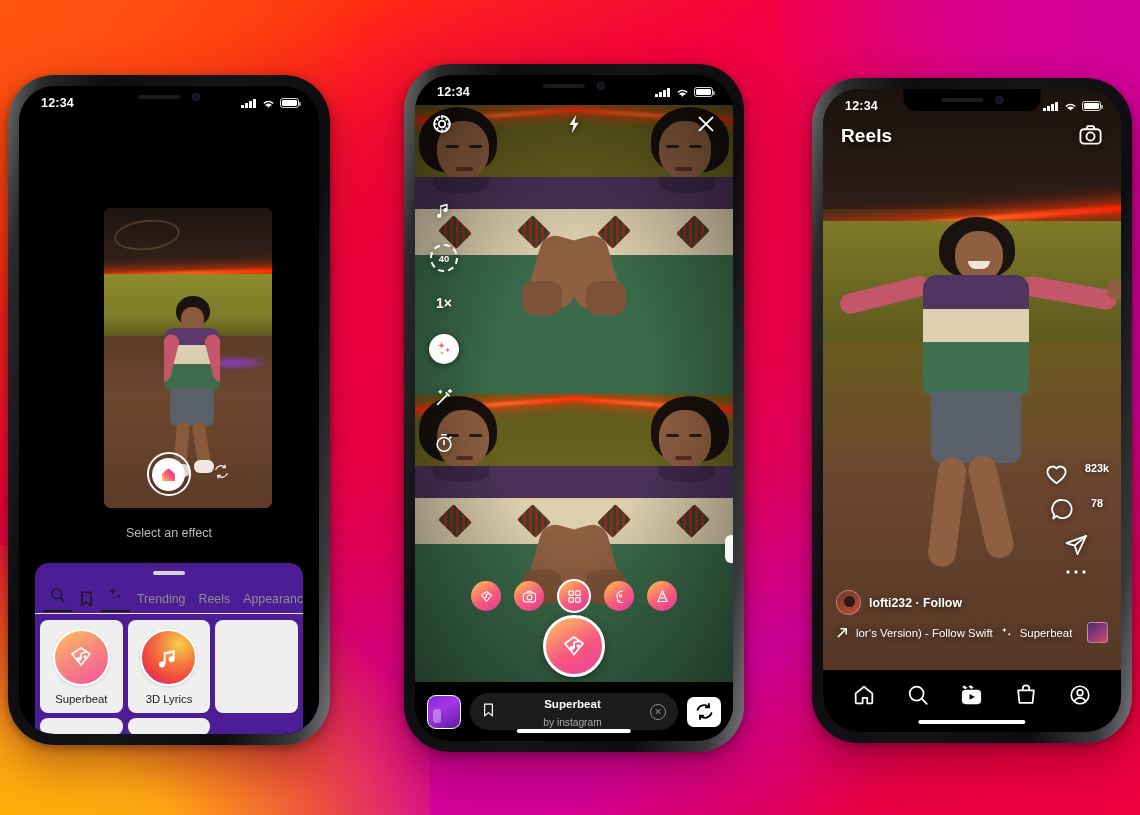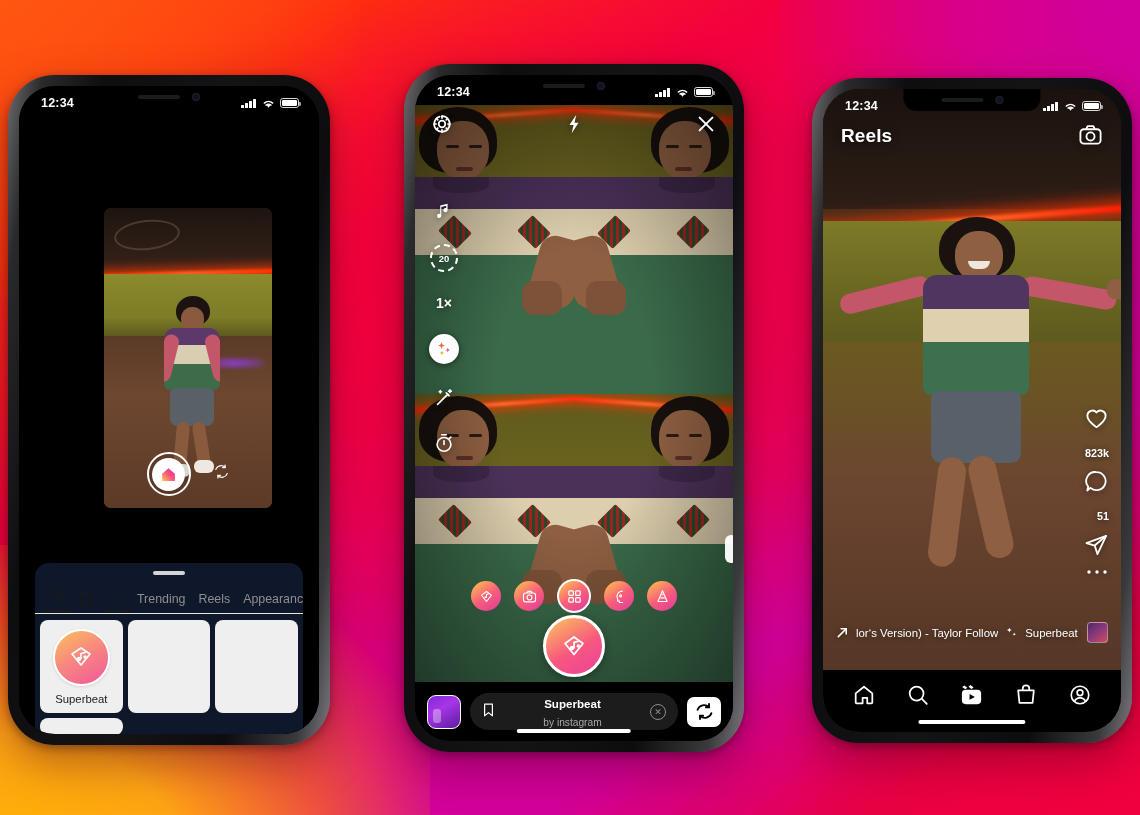--- a/index.html
+++ b/index.html
@@ -114,21 +114,21 @@
 
   .p1-capture { position:absolute; bottom:12px; left:0; right:0; display:flex; align-items:center; justify-content:center; gap:22px; }
   .cap-btn { width:44px; height:44px; border-radius:50%; border:2.6px solid #fff; display:flex; align-items:center; justify-content:center; background: rgba(0,0,0,0.08); }
   .cap-inner { width:33px; height:33px; border-radius:50%; background:#fff; display:flex; align-items:center; justify-content:center; }
   .flip-ic { color:#fff; font-size:17px; opacity:0.95; }
 
   .p1-hint { position:absolute; left:0; right:0; top:440px; text-align:center; color:#b9b9b9; font-size:12.5px; }
 
   .sheet {
     position:absolute; left:16px; right:16px; bottom:0; top:477px;
-    background:#0f172a; border-radius:14px 14px 0 0; overflow:hidden;
+    background:#4c1d95; border-radius:14px 14px 0 0; overflow:hidden;
   }
   .sheet-grab { width:32px; height:4px; background:#d4d4d4; border-radius:3px; margin:8px auto 0; }
   .sheet-tabs { display:flex; align-items:center; gap:13px; padding:11px 12px 0 14px; }
   .tab-ic { color:#1a1a1a; display:flex; align-items:center; justify-content:center; }
   .tab-txt { font-size:12.4px; color:#8e8e8e; white-space:nowrap; }
   .tab-active-wrap { position:relative; padding-bottom:9px; }
   .tab-active-wrap:after { content:""; position:absolute; left:-6px; right:-6px; bottom:0; height:2.4px; background:#1a1a1a; border-radius:2px; }
   .sheet-sep { height:1px; background:#e8e8e8; margin-top:1px; }
   .grid { display:grid; grid-template-columns: repeat(3, 1fr); gap:5px; padding:6px 5px; }
   .tile { background:#efefef; border-radius:8px; padding:9px 4px 8px; display:flex; flex-direction:column; align-items:center; gap:7px; }
@@ -212,21 +212,21 @@
   .p3-armL { position:absolute; left:-36px; top:68px; width:92px; height:20px; border-radius:12px; background:#c4566a; transform: rotate(-14deg); }
   .p3-armR { position:absolute; right:-42px; top:66px; width:96px; height:20px; border-radius:12px; background:#c4566a; transform: rotate(10deg); }
   .p3-handR { position:absolute; right:-54px; top:62px; width:22px; height:20px; border-radius:8px; background:#8e5f41; }
   .p3-shorts { position:absolute; left:56px; top:174px; width:90px; height:72px; border-radius:7px 7px 10px 10px; background:#596069; }
   .p3-legL { position:absolute; left:58px; top:240px; width:28px; height:110px; border-radius:14px; background:#8e5f41; transform: rotate(7deg); }
   .p3-legR { position:absolute; left:102px; top:238px; width:28px; height:104px; border-radius:14px; background:#8e5f41; transform: rotate(-13deg); }
 
   .p3-head { position:absolute; top:34px; left:0; right:0; display:flex; align-items:center; justify-content:space-between; padding:0 18px; z-index:25; }
   .p3-title { color:#fff; font-size:19px; font-weight:bold; letter-spacing:0.1px; filter: drop-shadow(0 1px 4px rgba(0,0,0,0.6)); }
   .p3-rail { position:absolute; right:12px; bottom:155px; z-index:25; display:flex; flex-direction:column; align-items:center; gap:10px; }
-  .rail-grp { display:flex; flex-direction:column; align-items:flex-end; gap:16px; }
+  .rail-grp { display:flex; flex-direction:row; align-items:flex-start; gap:16px; }
   .rail-ct { color:#fff; font-size:10.8px; font-weight:bold; filter: drop-shadow(0 1px 3px rgba(0,0,0,0.6)); }
 
   .p3-caption { position:absolute; left:0; right:0; bottom:89px; padding:0 13px; z-index:25; }
   .cap-user { display:flex; align-items:center; gap:8px; margin-bottom:7px; }
   .avatar { width:25px; height:25px; border-radius:50%; overflow:hidden; border:1px solid rgba(255,255,255,0.35); background: linear-gradient(150deg,#6a3a28,#c24a3a); flex:none; position:relative; }
   .avatar:after { content:""; position:absolute; left:7px; top:5px; width:11px; height:11px; border-radius:50%; background:#2a1a12; }
   .cap-name { color:#fff; font-size:12.3px; font-weight:bold; filter: drop-shadow(0 1px 3px rgba(0,0,0,0.6)); }
   .cap-text { color:#fff; font-size:12px; filter: drop-shadow(0 1px 3px rgba(0,0,0,0.6)); margin-bottom:7px; }
   .cap-text .more { color:#d3d3d3; }
   .cap-music { display:flex; align-items:center; gap:7px; }
@@ -313,20 +313,21 @@
             <svg width="17" height="17" viewBox="0 0 24 24" fill="none" stroke="#fff" stroke-width="1.9" stroke-linecap="round">
               <path d="M4 9a8 8 0 0 1 13-3"></path>
                 <path d="M20 15a8 8 0 0 1-13 3"></path>
               <path d="M17 3v3.5h-3.5"></path>
                 <path d="M7 21v-3.5h3.5"></path>
             </svg>
           </span>
         </div>
       </div>
 
+      <div class="p1-hint">Select an effect</div>
 
       <div class="sheet">
         <div class="sheet-grab"></div>
         <div class="sheet-tabs">
           <span class="tab-ic tab-active-wrap" style="padding-bottom:9px">
             <svg width="17" height="17" viewBox="0 0 24 24" fill="none" stroke="#1a1a1a" stroke-width="2">
                 <circle cx="11" cy="11" r="7"></circle>
                 <path d="M16.5 16.5L21 21" stroke-linecap="round"></path>
               </svg>
           </span>
@@ -352,20 +353,28 @@
           <div class="tile">
             <div class="tile-ic" style="background:linear-gradient(150deg,#FBC25C 0%,#F78A7E 45%,#F2569B 100%)">
               <svg width="34" height="34" viewBox="0 0 34 34" fill="none" stroke="#fff" stroke-width="1.6">
                   <path d="M17 7l9 6-9 11-9-11z" stroke-linejoin="round"></path>
                   <circle cx="15" cy="18" r="2.2" fill="#fff" stroke="none"></circle>
                   <path d="M17 17.6v-5l4-1.2" stroke-linecap="round"></path>
                   <circle cx="21" cy="16" r="1.7" fill="#fff" stroke="none"></circle>
                 </svg>
             </div>
             <div class="tile-lb">Superbeat</div>
+          </div>
+          <div class="tile">
+            <div class="tile-ic" style="background:radial-gradient(circle at 70% 25%,#F6D147 0%,#F3743F 40%,#EE3F3F 70%,#B32AC9 100%)">
+              <svg width="30" height="30" viewBox="0 0 30 30" fill="#fff">
+                  <path d="M11 21.5a3 3 0 1 1-3-3c.6 0 1.1.15 1.6.45V9.5l11-2.5v9.2a3 3 0 1 1-2-2.8V10l-7 1.6v9.9z"></path>
+                </svg>
+            </div>
+            <div class="tile-lb">3D Lyrics</div>
           </div>
           <div class="tile">
             
             
           </div>
           <div class="tile">
             
             
           </div>
           <div class="tile">
@@ -510,21 +519,21 @@
       </span>
     </div>
 
     <div class="p2-left-rail">
       <span class="rail-item">
         <svg width="22" height="22" viewBox="0 0 24 24" fill="#fff">
             <path d="M9 18.5a2.3 2.3 0 1 1-2.3-2.3c.45 0 .86.12 1.2.33V7l8-1.9v7a2.3 2.3 0 1 1-1.5-2.15V7.3l-5.4 1.3v9.9z"></path>
           </svg>
       </span>
       <span class="rail-item">
-        <span class="dur-badge">20</span>
+        <span class="dur-badge">40</span>
       </span>
       <span class="rail-item speed-badge">1×</span>
       <span class="rail-item">
         <span class="sparkle-btn">
           <svg width="20" height="20" viewBox="0 0 24 24">
             <path d="M9 4l1.1 2.7L12.8 7.8 10.1 8.9 9 11.6 7.9 8.9 5.2 7.8 7.9 6.7z" fill="#F4663C"></path>
             <path d="M16.5 10.5l.8 1.9 1.9.8-1.9.8-.8 1.9-.8-1.9-1.9-.8 1.9-.8z" fill="#F2537E"></path>
             <path d="M9.5 14l.8 1.9 1.9.8-1.9.8-.8 1.9-.8-1.9L6.8 16.7l1.9-.8z" fill="#F4A63C"></path>
           </svg>
         </span>
@@ -692,21 +701,21 @@
             </svg>
         </span>
         <span class="rail-ct">823k</span>
       </div>
       <div class="rail-grp">
         <span class="ic-w">
           <svg width="25" height="25" viewBox="0 0 26 26" fill="none" stroke="#fff" stroke-width="1.9">
               <path d="M13 3.2a9.4 9.4 0 1 1-6.2 16.4L3.4 22.4l1-4A9.4 9.4 0 0 1 13 3.2z" stroke-linejoin="round"></path>
             </svg>
         </span>
-        <span class="rail-ct">51</span>
+        <span class="rail-ct">78</span>
       </div>
       <div class="rail-grp">
         <span class="ic-w">
           <svg width="25" height="25" viewBox="0 0 26 26" fill="none" stroke="#fff" stroke-width="1.9">
               <path d="M23 4L2.5 11.5l8.6 2.6L14 23z" stroke-linejoin="round"></path>
               <path d="M23 4l-11.9 10.1"></path>
             </svg>
         </span>
       </div>
       <div class="rail-grp">
@@ -714,28 +723,36 @@
           <svg width="22" height="10" viewBox="0 0 22 10" fill="#fff">
               <circle cx="3" cy="5" r="1.7"></circle>
               <circle cx="11" cy="5" r="1.7"></circle>
               <circle cx="19" cy="5" r="1.7"></circle>
             </svg>
         </span>
       </div>
     </div>
 
     <div class="p3-caption">
+      <div class="cap-user">
+        <span class="avatar"></span>
+        <span class="cap-name">
+          <span>lofti232</span>
+          <span>·</span>
+          <span>Follow</span>
+        </span>
+      </div>
       <div class="cap-music">
         <span class="ic-w">
           <svg width="13" height="13" viewBox="0 0 14 14" stroke="#fff" stroke-width="1.7" fill="none" stroke-linecap="round">
               <path d="M2.5 11.5L11 3"></path>
               <path d="M5.5 3H11v5.5"></path>
             </svg>
         </span>
-        <span class="cm-txt">lor‘s Version) - Taylor Follow</span>
+        <span class="cm-txt">lor‘s Version) - Follow Swift</span>
         <span class="ic-w">
           <svg width="13" height="13" viewBox="0 0 24 24" fill="#fff">
               <path d="M8 3l1.3 3.2L12.5 7.5 9.3 8.8 8 12 6.7 8.8 3.5 7.5 6.7 6.2z"></path>
               <path d="M17 12l.9 2.2 2.2.9-2.2.9-.9 2.2-.9-2.2-2.2-.9 2.2-.9z"></path>
             </svg>
         </span>
         <span class="cm-txt">Superbeat</span>
         <span class="cm-th"></span>
       </div>
     </div>

